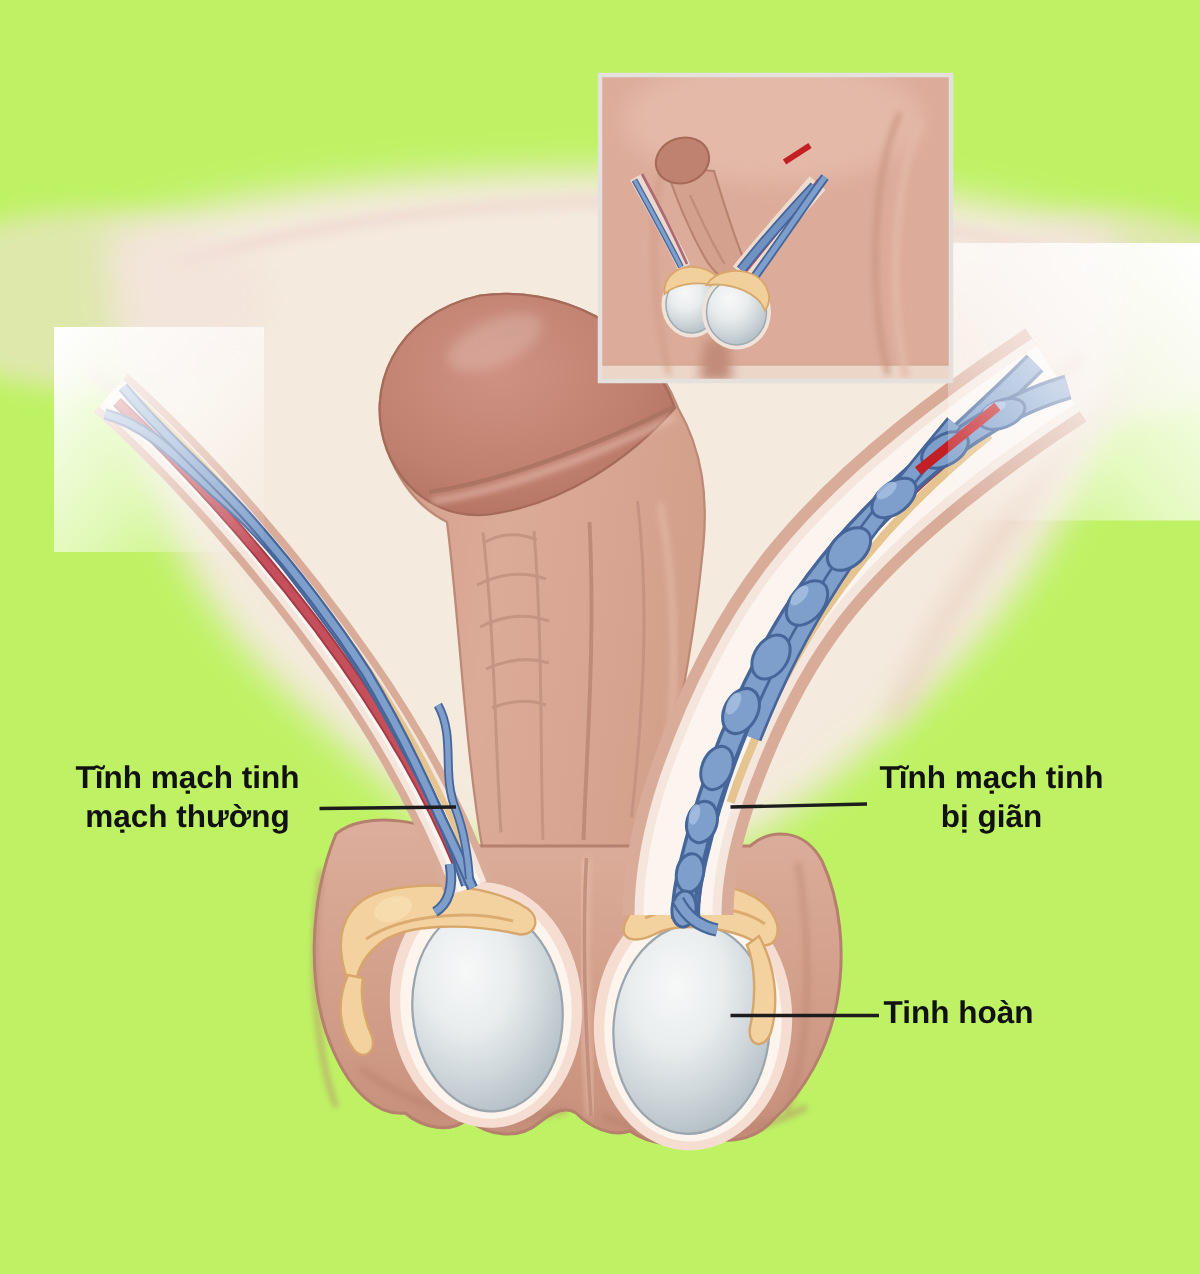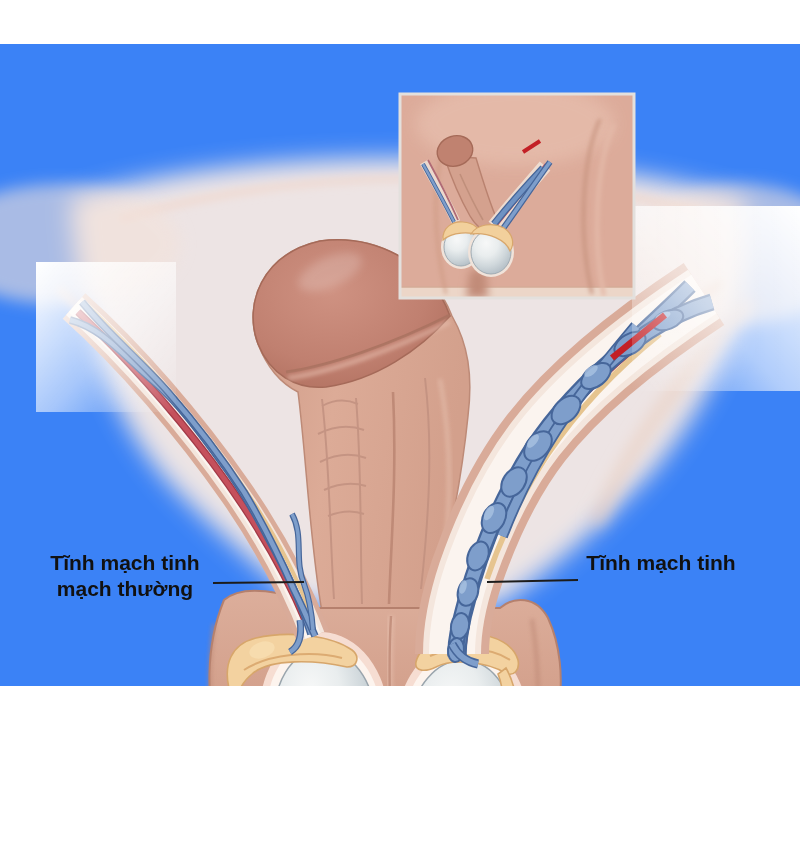--- a/index.html
+++ b/index.html
@@ -1,19 +1,18 @@
 <!DOCTYPE html>
 <html><head>
 <meta charset="utf-8">
 <style>
   html,body{margin:0;padding:0;background:#fff;}
   .stage{
-    position:relative;width:800px;height:642px;overflow:hidden;background:#3b82f6;
+    position:relative;width:800px;height:849px;overflow:hidden;background:#bef264;
     font-family:"Liberation Sans", sans-serif;
-    margin-top:44px;
   }
   .stage svg{position:absolute;left:0;top:0;}
   .label{
     position:absolute;color:#111;font-weight:bold;font-size:21px;line-height:26px;
     text-align:center;letter-spacing:0;
   }
   .label span{display:block;}
   .label.single{text-align:left;}
 </style>
 </head>
@@ -259,14 +258,18 @@
     <line x1="487" y1="677" x2="586" y2="677"></line>
   </g>
 </svg>
 
 <div class="label" style="left:30px;top:506px;width:190px;">
   <span>Tĩnh mạch tinh</span>
   <span>mạch thường</span>
 </div>
 <div class="label" style="left:566px;top:506px;width:190px;">
   <span>Tĩnh mạch tinh</span>
+  <span>bị giãn</span>
+</div>
+<div class="label single" style="left:589px;top:663px;width:160px;">
+  <span>Tinh hoàn</span>
 </div>
 </div>
 
 </body></html>

